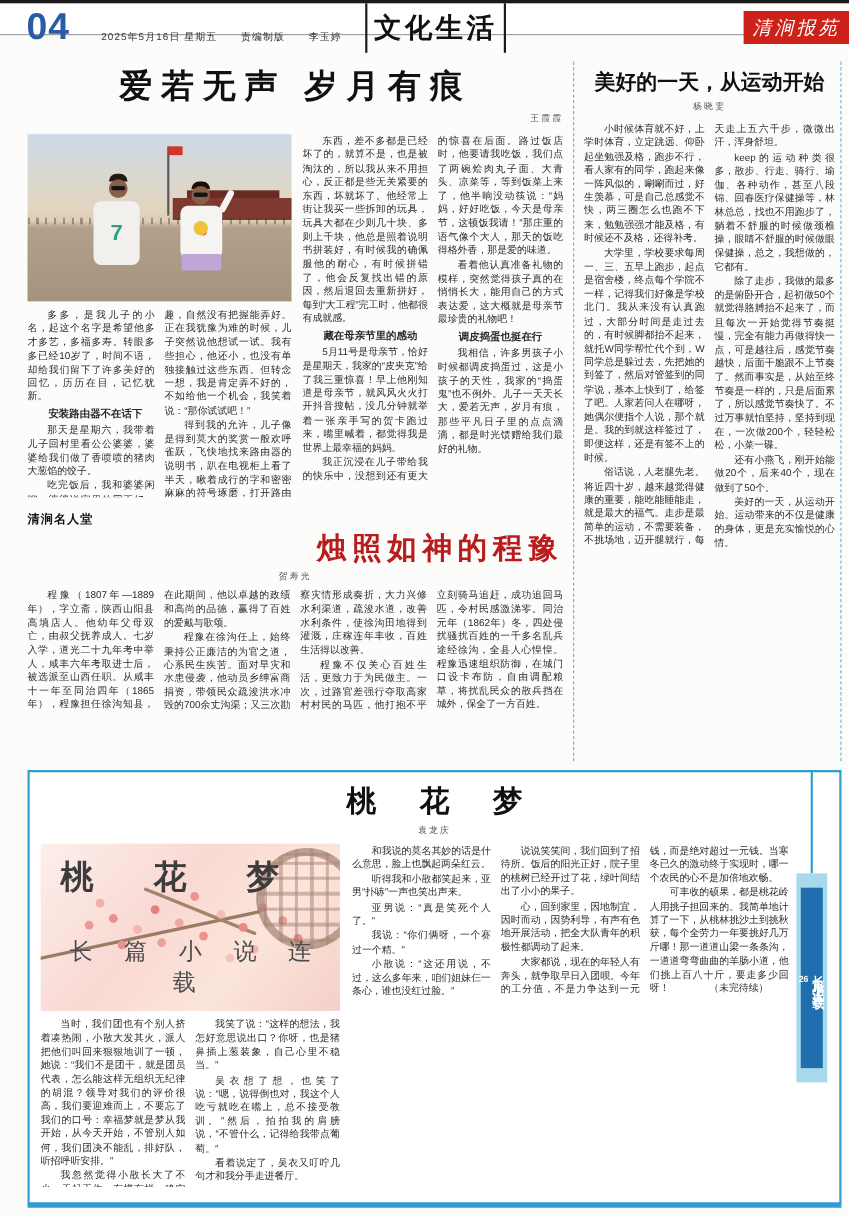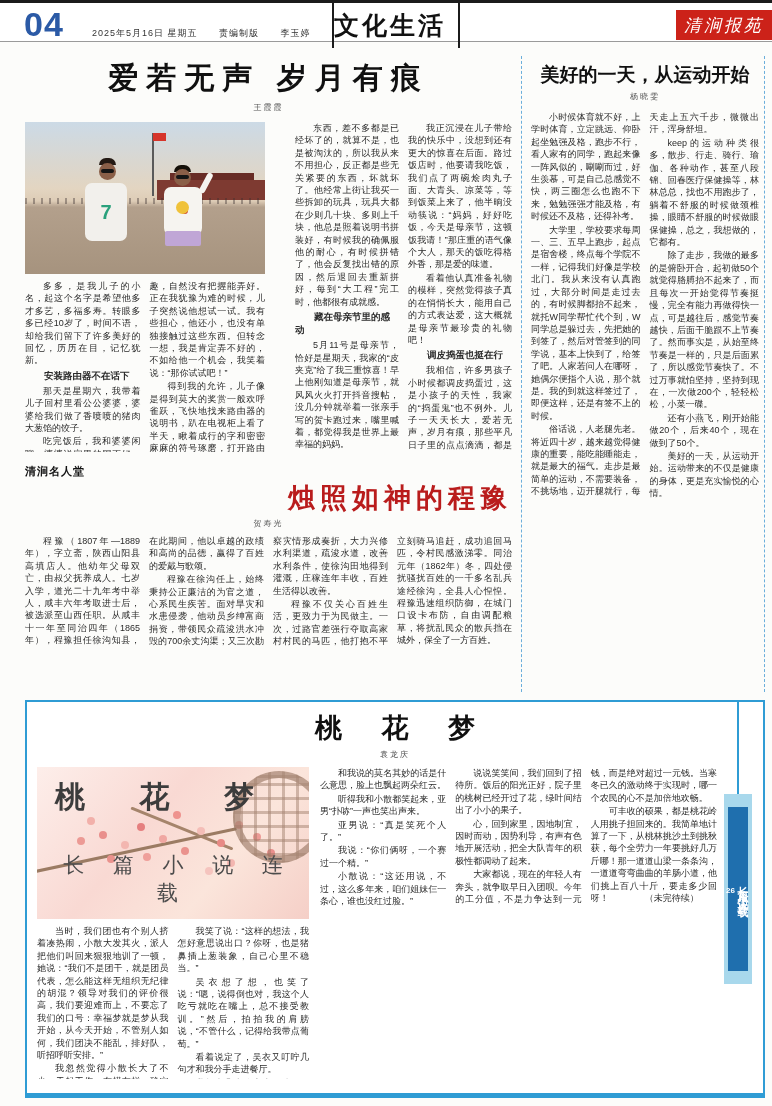--- a/index.html
+++ b/index.html
@@ -2,46 +2,46 @@
 <html><head>
 <meta charset="utf-8">
 <style>
   html,body{margin:0;padding:0;}
   body{
     width:772px;height:1106px;position:relative;overflow:hidden;
     background:#fcfcfa;color:#2a2a2a;
     font-family:"Liberation Sans",sans-serif;
   }
   
-  .header{position:absolute;top:0;left:0;width:772px;height:42px;
+  .header{position:absolute;top:0;left:0;width:772px;height:32px;
     border-top:3px solid #1b1b1b;border-bottom:1px solid #9a9a9a;box-sizing:border-box;background:#fff;}
   .page-num{position:absolute;left:24px;top:2px;font-size:34px;font-weight:bold;color:#2b5aa6;letter-spacing:1px;}
   .date-line{position:absolute;left:92px;top:24px;font-size:9px;color:#333;letter-spacing:1px;white-space:nowrap;}
   .date-line span{margin-right:18px;}
   .section-box{position:absolute;left:332px;top:0;width:128px;height:45px;
     border-left:2px solid #1b1b1b;border-right:2px solid #1b1b1b;box-sizing:border-box;
-    display:flex;align-items:center;
+    display:flex;align-items:center;justify-content:center;
     font-size:25px;font-weight:bold;letter-spacing:3px;color:#111;}
   .masthead{position:absolute;right:0;top:7px;width:96px;height:30px;background:#cc2219;
     color:#fff;display:flex;align-items:center;justify-content:center;
     font-family:"DejaVu Serif",serif;font-style:italic;font-weight:normal;font-size:17px;letter-spacing:3px;}
   
   .main{position:absolute;top:56px;left:25px;width:740px;height:636px;display:flex;}
   .left-zone{width:497px;border-right:1px dashed #6aaedb;padding-right:9px;box-sizing:border-box;}
   .right-zone{flex:1;padding-left:9px;padding-right:5px;border-right:1px dashed #6aaedb;box-sizing:border-box;}
   
   .para{font-size:9px;line-height:1.38;text-align:justify;text-indent:2em;margin:0 0 1px;}
   .subhead{font-size:9.5px;font-weight:bold;text-indent:2em;margin:3px 0 2px;}
   
   .a1-title{text-align:center;font-size:30px;font-weight:bold;letter-spacing:8px;margin:2px 0 3px;color:#101010;}
-  .a1-author{text-align:center;font-size:8px;color:#555;margin-bottom:9px;letter-spacing:2px;}
+  .a1-author{text-align:right;font-size:8px;color:#555;margin-bottom:9px;letter-spacing:2px;}
   .a1-body{display:flex;gap:10px;height:330px;}
   .a1-left{width:240px;display:flex;flex-direction:column;}
   .a1-colA{flex:1;columns:2;column-gap:9px;overflow:hidden;margin-top:6px;}
-  .a1-right{flex:1;columns:2;column-gap:9px;overflow:hidden;margin-left:20px;}
+  .a1-right{flex:1;columns:2;column-gap:9px;overflow:hidden;}
   
   .photo{height:152px;position:relative;overflow:hidden;
     background:linear-gradient(180deg,#ccdae6 0%,#e3d5c1 44%,#ddccb6 52%,#b3a08c 56%,#a6937e 100%);}
   .tam{position:absolute;left:55%;top:38%;width:46%;height:13%;background:#7e3a31;}
   .tam:before{content:"";position:absolute;left:12%;top:-34%;width:76%;height:36%;background:#682c25;}
   .pole{position:absolute;left:53%;top:7%;width:1.5px;height:42%;background:#5a5a5a;}
   .flag{position:absolute;left:53.5%;top:7%;width:13px;height:8px;background:#d6342a;}
   .crowd{position:absolute;top:50%;left:0;right:0;height:6px;opacity:.55;
     background:repeating-linear-gradient(90deg,rgba(55,45,45,.7) 0 2px,transparent 2px 8px);}
   .kid-head{position:absolute;width:17px;height:17px;border-radius:50%;background:#8a5f48;}

